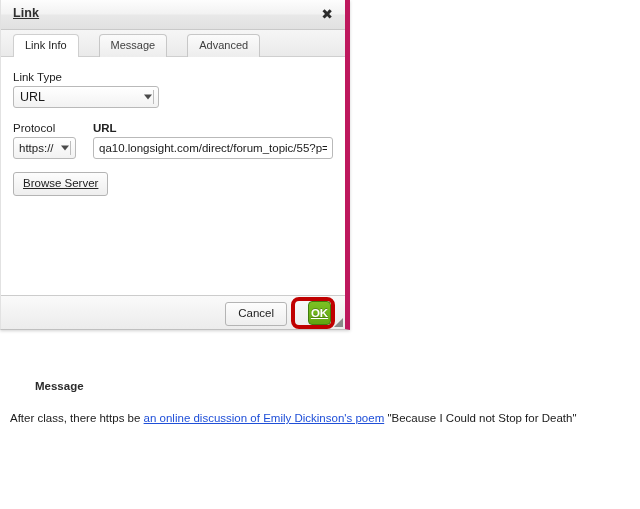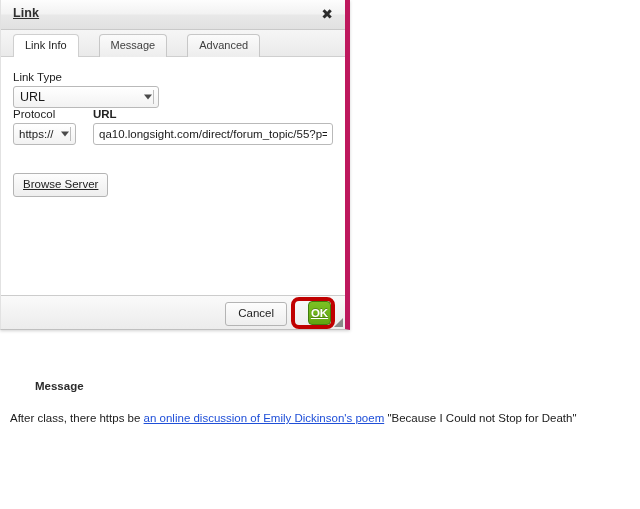--- a/index.html
+++ b/index.html
@@ -146,20 +146,21 @@
     line-height: 20px;
     box-sizing: border-box;
     padding: 0 22px 0 6px;
     cursor: pointer;
     white-space: nowrap;
   }
 
   .linktype-select { width: 146px; }
 
   .row-protocol {
+    margin-top: 14px;
     display: flex;
     align-items: flex-end;
   }
   .protocol-col { width: 68px; }
   .url-col { flex: 1; margin-left: 12px; }
 
   .protocol-select { width: 63px; font-size: 11.5px; padding: 0 20px 9px 5px; }
 
   input.text {
     width: 100%;
@@ -168,21 +169,21 @@
     font-size: 11.5px;
     color: #1a1a1a;
     height: 22px;
     padding: 2px 5px;
     border: 1px solid #b9b9b9;
     border-radius: 3px;
     background: #ffffff;
   }
 
   .browse-btn {
-    margin-top: 28px;
+    margin-top: 13px;
     display: inline-block;
     font-family: "Liberation Sans", sans-serif;
     font-size: 11.5px;
     color: #222222;
     text-decoration: underline;
     padding: 4px 9px 5px 9px;
     border: 1px solid #b4b4b4;
     border-radius: 3px;
     background: linear-gradient(to bottom, #fdfdfd 0%, #eeeeee 100%);
     cursor: pointer;

